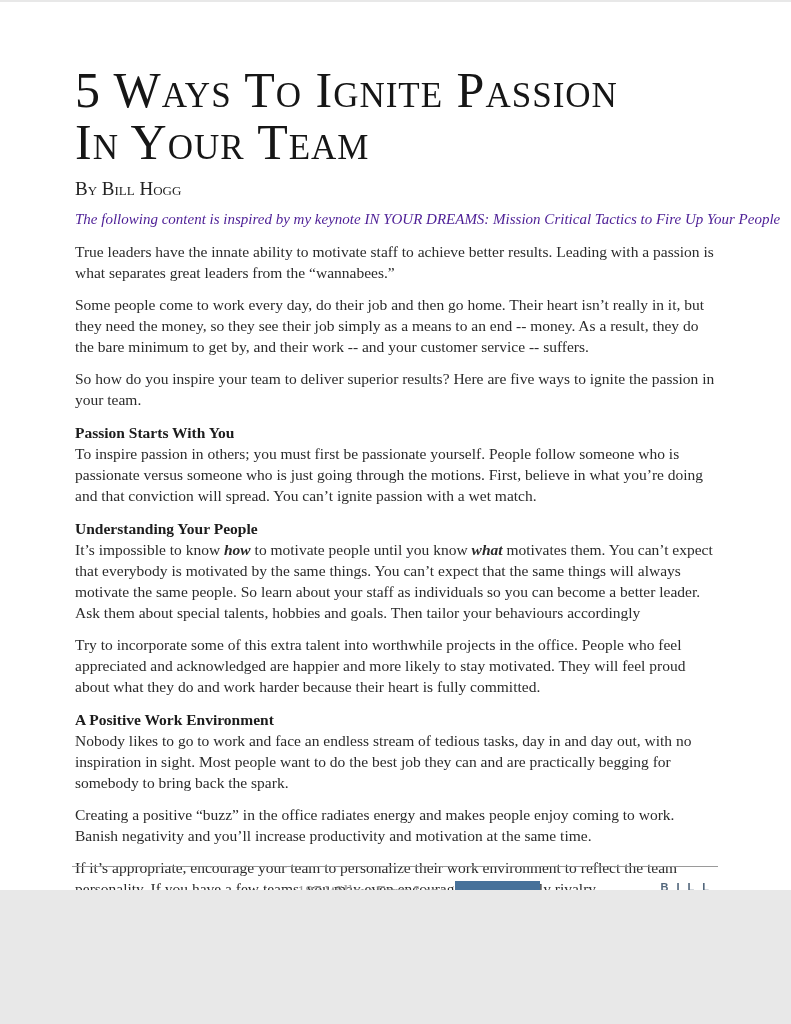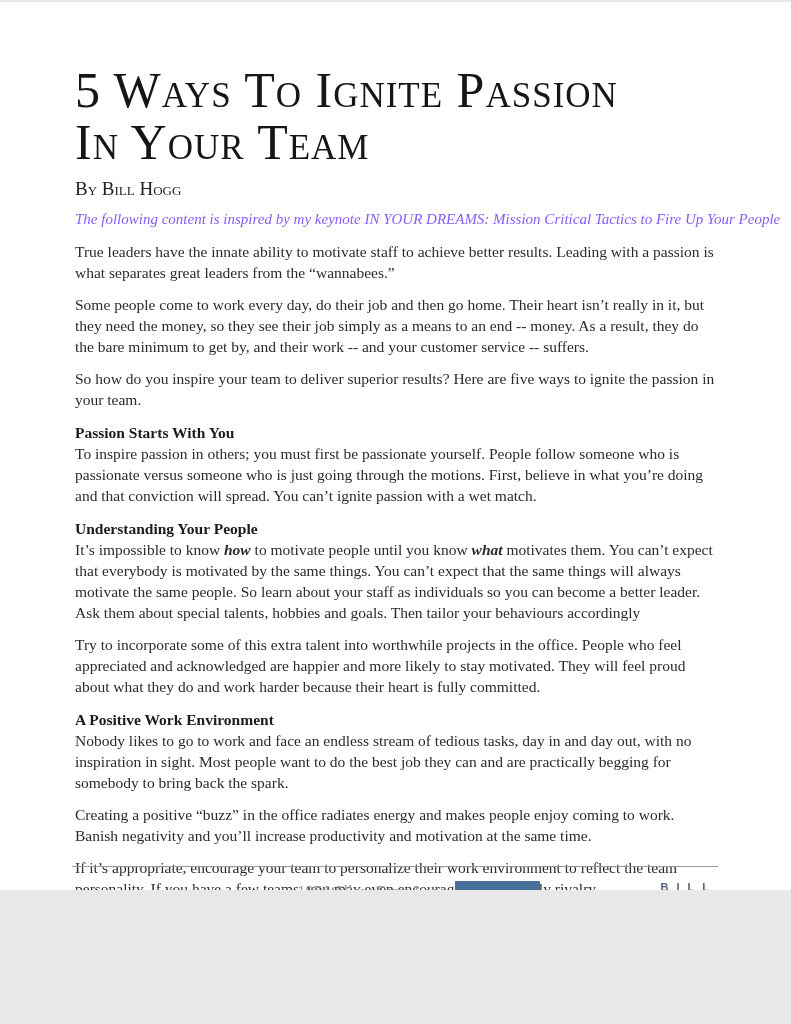--- a/index.html
+++ b/index.html
@@ -31,21 +31,21 @@
   .doc-title span { display: block; }
   .byline {
     font-variant: small-caps;
     font-size: 19px;
     color: #222222;
     margin: 0 0 11px 0;
   }
   .keynote {
     font-style: italic;
     font-size: 15px;
-    color: #8b5cf6;
+    color: #4c1d95;
     margin: 0 0 13px 0;
     white-space: nowrap;
   }
   .para {
     font-size: 15.5px;
     line-height: 21px;
     margin: 0 0 11px 0;
   }
   .sec-heading {
     font-size: 15.5px;

